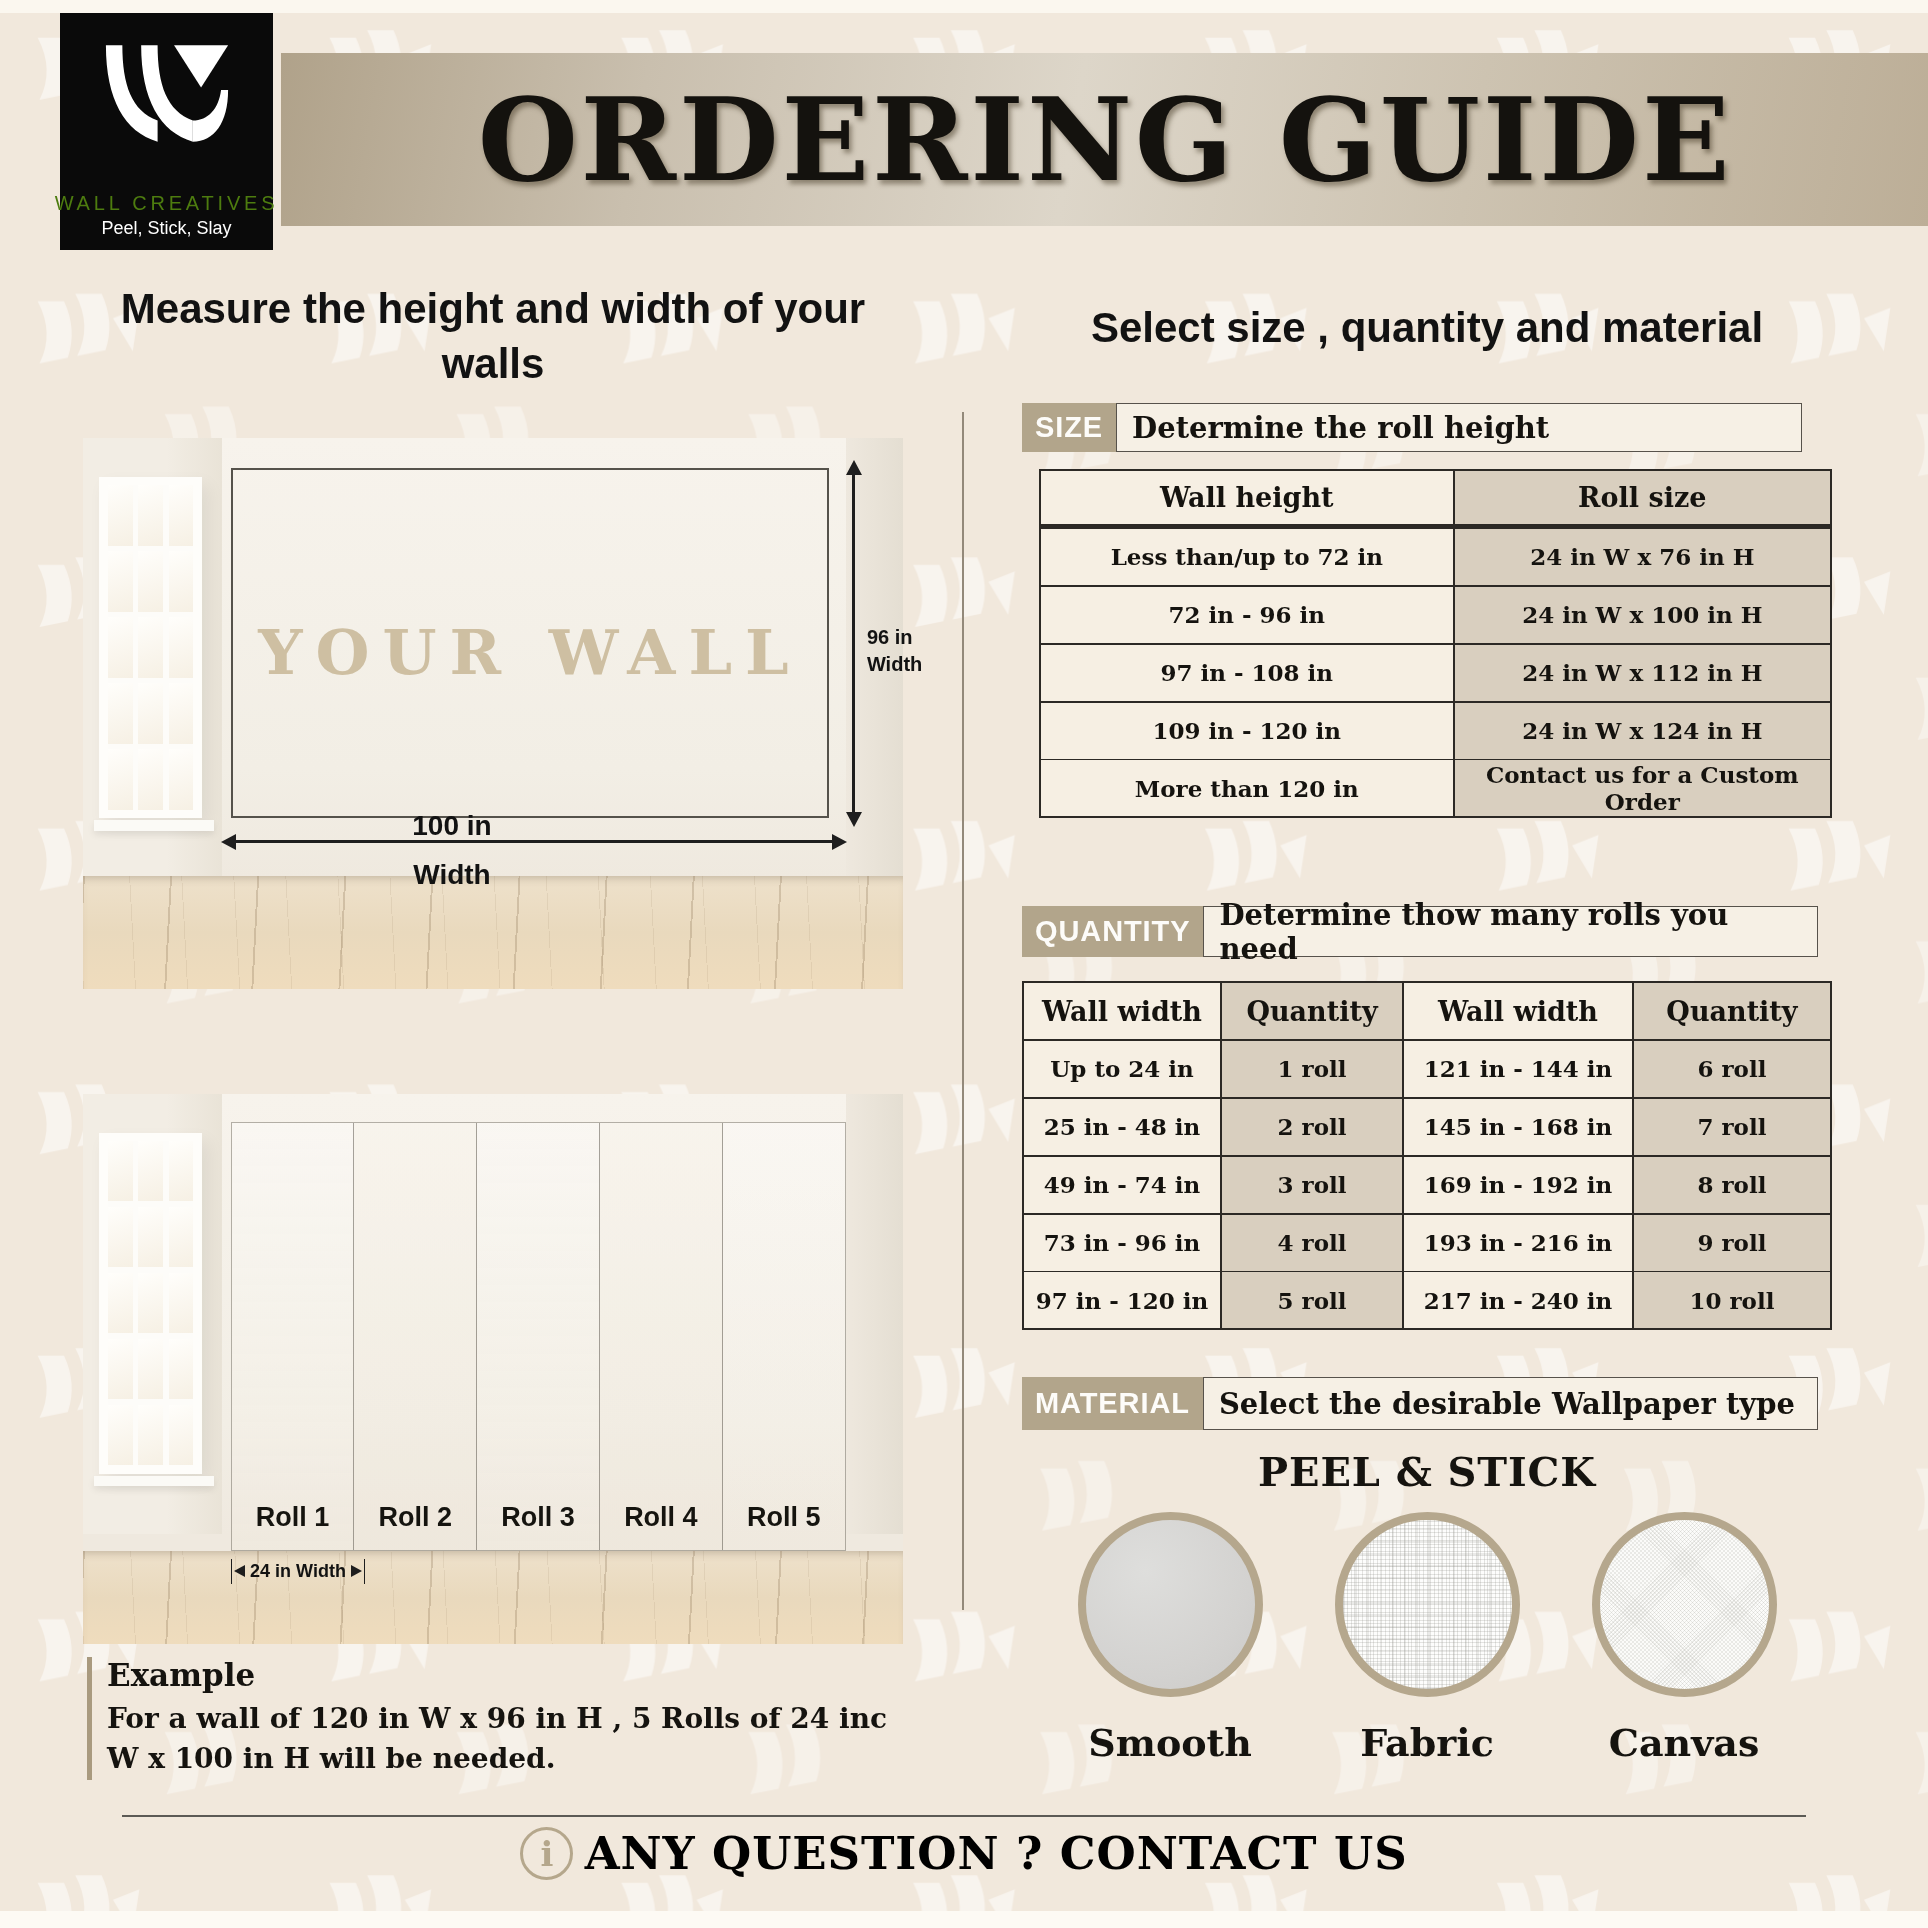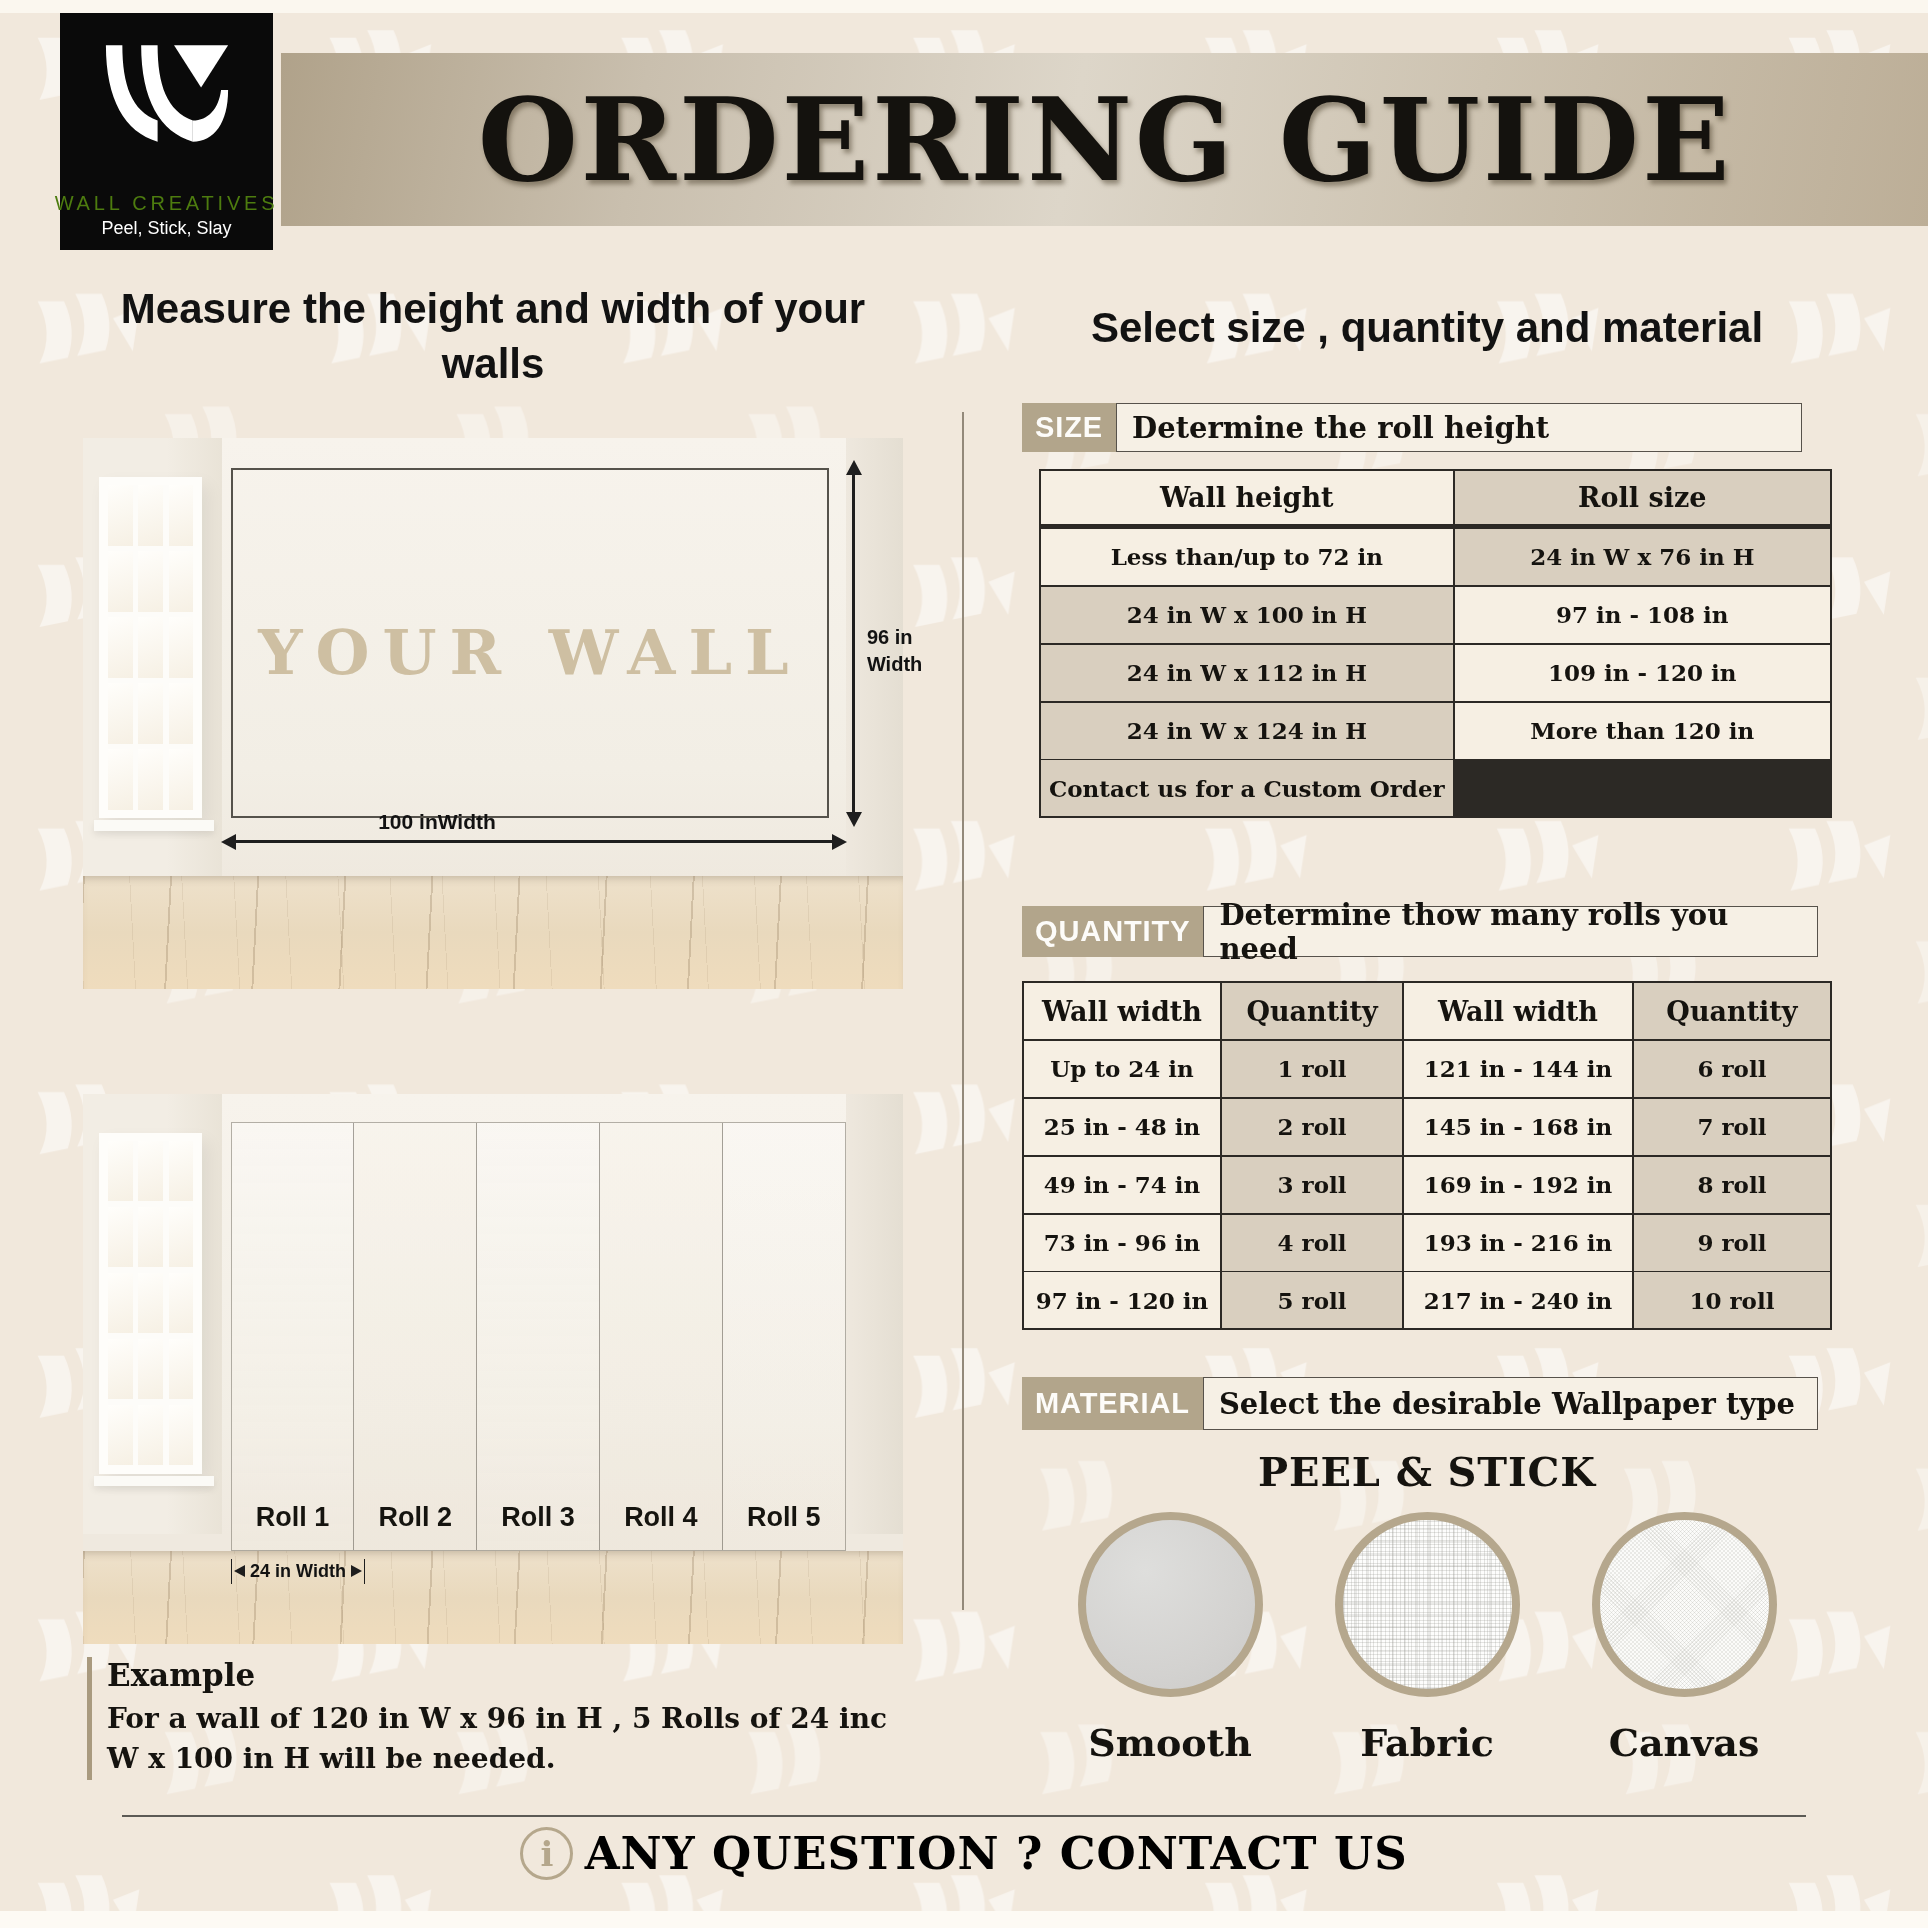--- a/index.html
+++ b/index.html
@@ -102,22 +102,22 @@
      border-left:8.5px solid transparent;border-right:8.5px solid transparent;border-bottom:15px solid #1e1e1e;}
   .dim-v::after{content:"";position:absolute;bottom:-14px;left:50%;transform:translateX(-50%);
      border-left:8.5px solid transparent;border-right:8.5px solid transparent;border-top:15px solid #1e1e1e;}
   .dim-h{position:absolute;height:2.8px;background:#1e1e1e;}
   .dim-h::before{content:"";position:absolute;left:-14px;top:50%;transform:translateY(-50%);
      border-top:8.5px solid transparent;border-bottom:8.5px solid transparent;border-right:15px solid #1e1e1e;}
   .dim-h::after{content:"";position:absolute;right:-14px;top:50%;transform:translateY(-50%);
      border-top:8.5px solid transparent;border-bottom:8.5px solid transparent;border-left:15px solid #1e1e1e;}
   .vdim-label{position:absolute;display:flex;flex-direction:column;gap:2.8px;
      font-size:20px;font-weight:600;line-height:1.2;color:#121212;}
-  .hdim-label{position:absolute;display:flex;flex-direction:row;align-items:center;
-     font-size:21px;font-weight:600;color:#121212;}
+  .hdim-label{position:absolute;display:flex;flex-direction:column;align-items:center;gap:17px;
+     font-size:28px;font-weight:600;color:#121212;}
 
   
   .panels{position:absolute;left:18%;top:5%;width:75%;height:78%;display:flex;
      border:1.9px solid rgba(95,90,80,0.45);box-sizing:border-box;}
   .panel{flex:1;position:relative;border-right:1.9px solid rgba(95,90,80,0.55);}
   .panel:last-child{border-right:none;}
   .panel:nth-child(odd){background:linear-gradient(180deg,rgba(255,255,255,0.35),rgba(240,233,221,0.25));}
   .panel:nth-child(even){background:linear-gradient(180deg,rgba(250,246,238,0.3),rgba(236,228,214,0.3));}
   .roll-label{position:absolute;bottom:17px;left:0;width:100%;text-align:center;
      font-size:27px;font-weight:600;color:#15140f;}
@@ -282,20 +282,21 @@
 
   <div class="layer sec-row" style="left:1022px;top:403px;width:780px;">
     <div class="sec-label">SIZE</div>
     <div class="sec-sub serif">Determine the roll height</div>
   </div>
   <div class="layer tbl size-tbl serif" style="left:1039px;top:469px;width:793px;">
     <div class="cell hdr cream">Wall height</div>
     <div class="cell hdr tan">Roll size</div>
     <div class="cell cream">Less than/up to 72 in</div>
     <div class="cell tan">24 in W x 76 in H</div>
+    <div class="cell cream">72 in - 96 in</div>
     <div class="cell tan">24 in W x 100 in H</div>
     <div class="cell cream">97 in - 108 in</div>
     <div class="cell tan">24 in W x 112  in H</div>
     <div class="cell cream">109 in - 120 in</div>
     <div class="cell tan">24 in W x 124 in H</div>
     <div class="cell cream">More than 120 in</div>
     <div class="cell tan">Contact us for a Custom Order</div>
   </div>
 
   <div class="layer sec-row" style="left:1022px;top:906px;width:796px;height:51px;">

